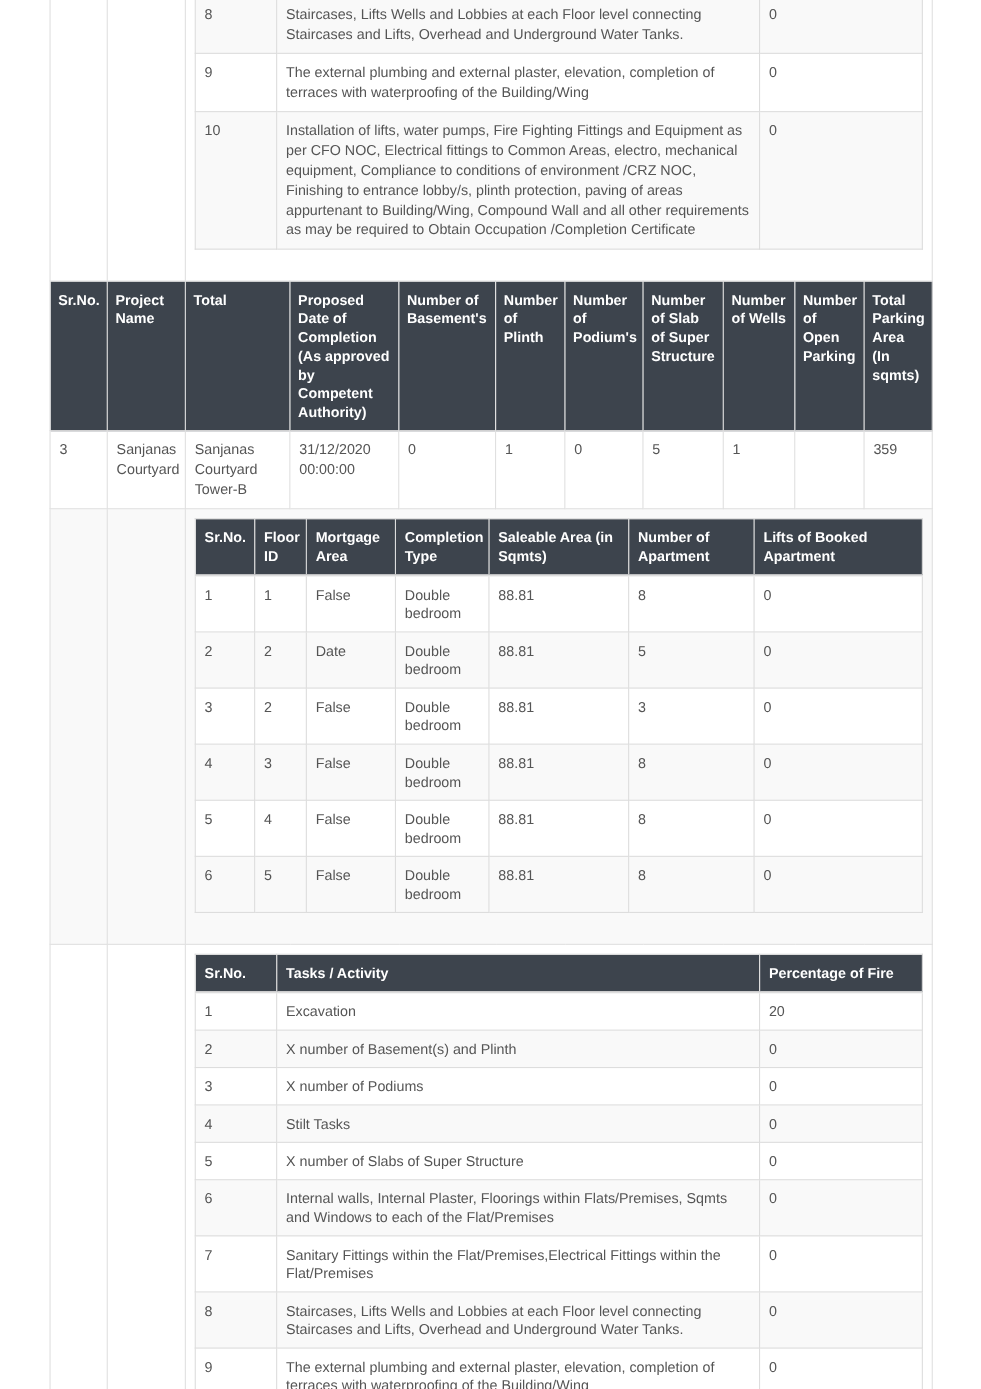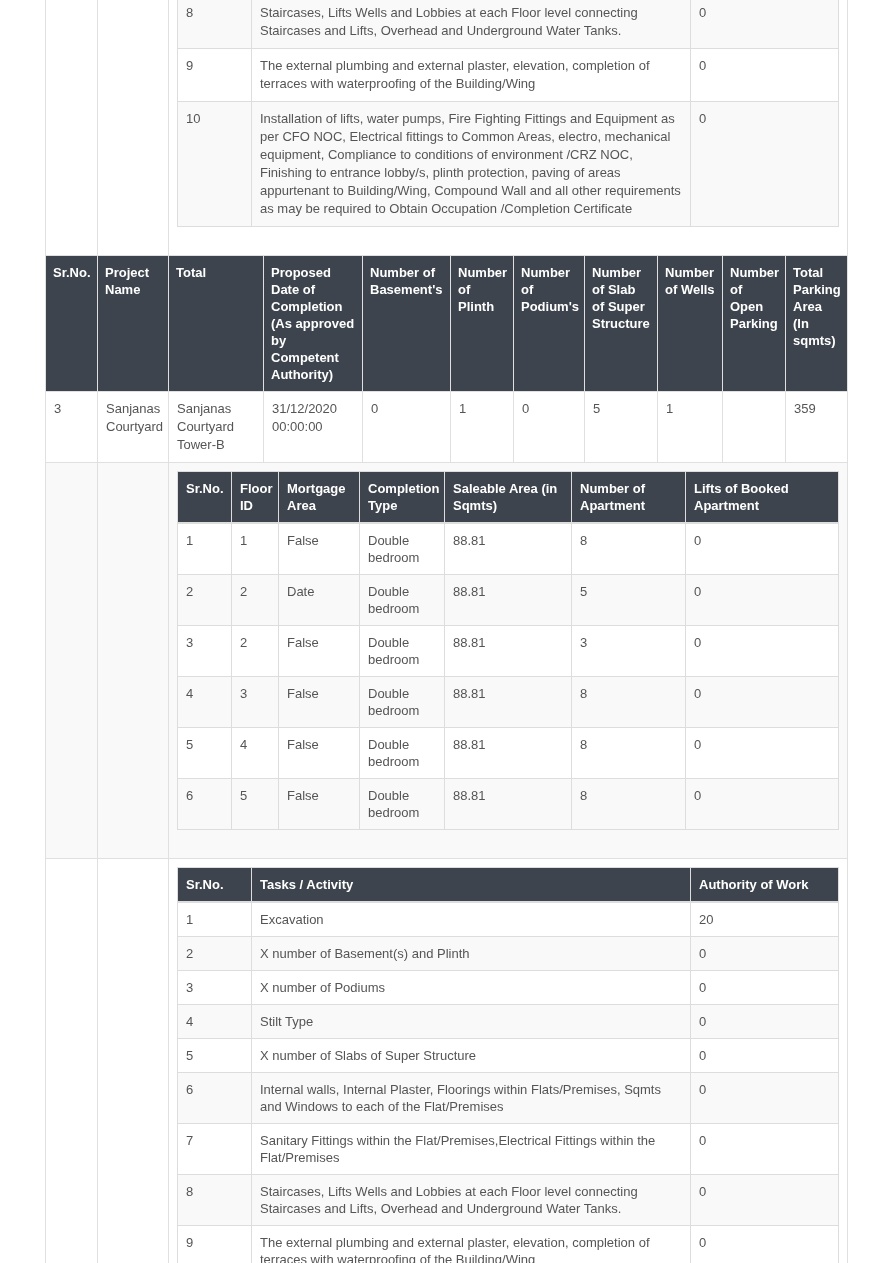--- a/index.html
+++ b/index.html
@@ -245,42 +245,42 @@
               <table class="inner tasks-cols stripe-even">
                 <colgroup>
                     <col class="t1">
                     <col class="t2">
                     <col class="t3">
                   </colgroup>
                 <thead>
                   <tr>
                     <th>Sr.No.</th>
                     <th>Tasks / Activity</th>
-                    <th>Authority of Work</th>
+                    <th>Percentage of Fire</th>
                   </tr>
                 </thead>
                 <tbody>
                     <tr>
                       <td>1</td>
                       <td>Excavation</td>
                       <td>20</td>
                     </tr>
                     <tr>
                       <td>2</td>
                       <td>X number of Basement(s) and Plinth</td>
                       <td>0</td>
                     </tr>
                     <tr>
                       <td>3</td>
                       <td>X number of Podiums</td>
                       <td>0</td>
                     </tr>
                     <tr>
                       <td>4</td>
-                      <td>Stilt Type</td>
+                      <td>Stilt Tasks</td>
                       <td>0</td>
                     </tr>
                     <tr>
                       <td>5</td>
                       <td>X number of Slabs of Super Structure</td>
                       <td>0</td>
                     </tr>
                     <tr>
                       <td>6</td>
                       <td>Internal walls, Internal Plaster, Floorings within Flats/Premises, Sqmts and Windows to each of the Flat/Premises</td>

